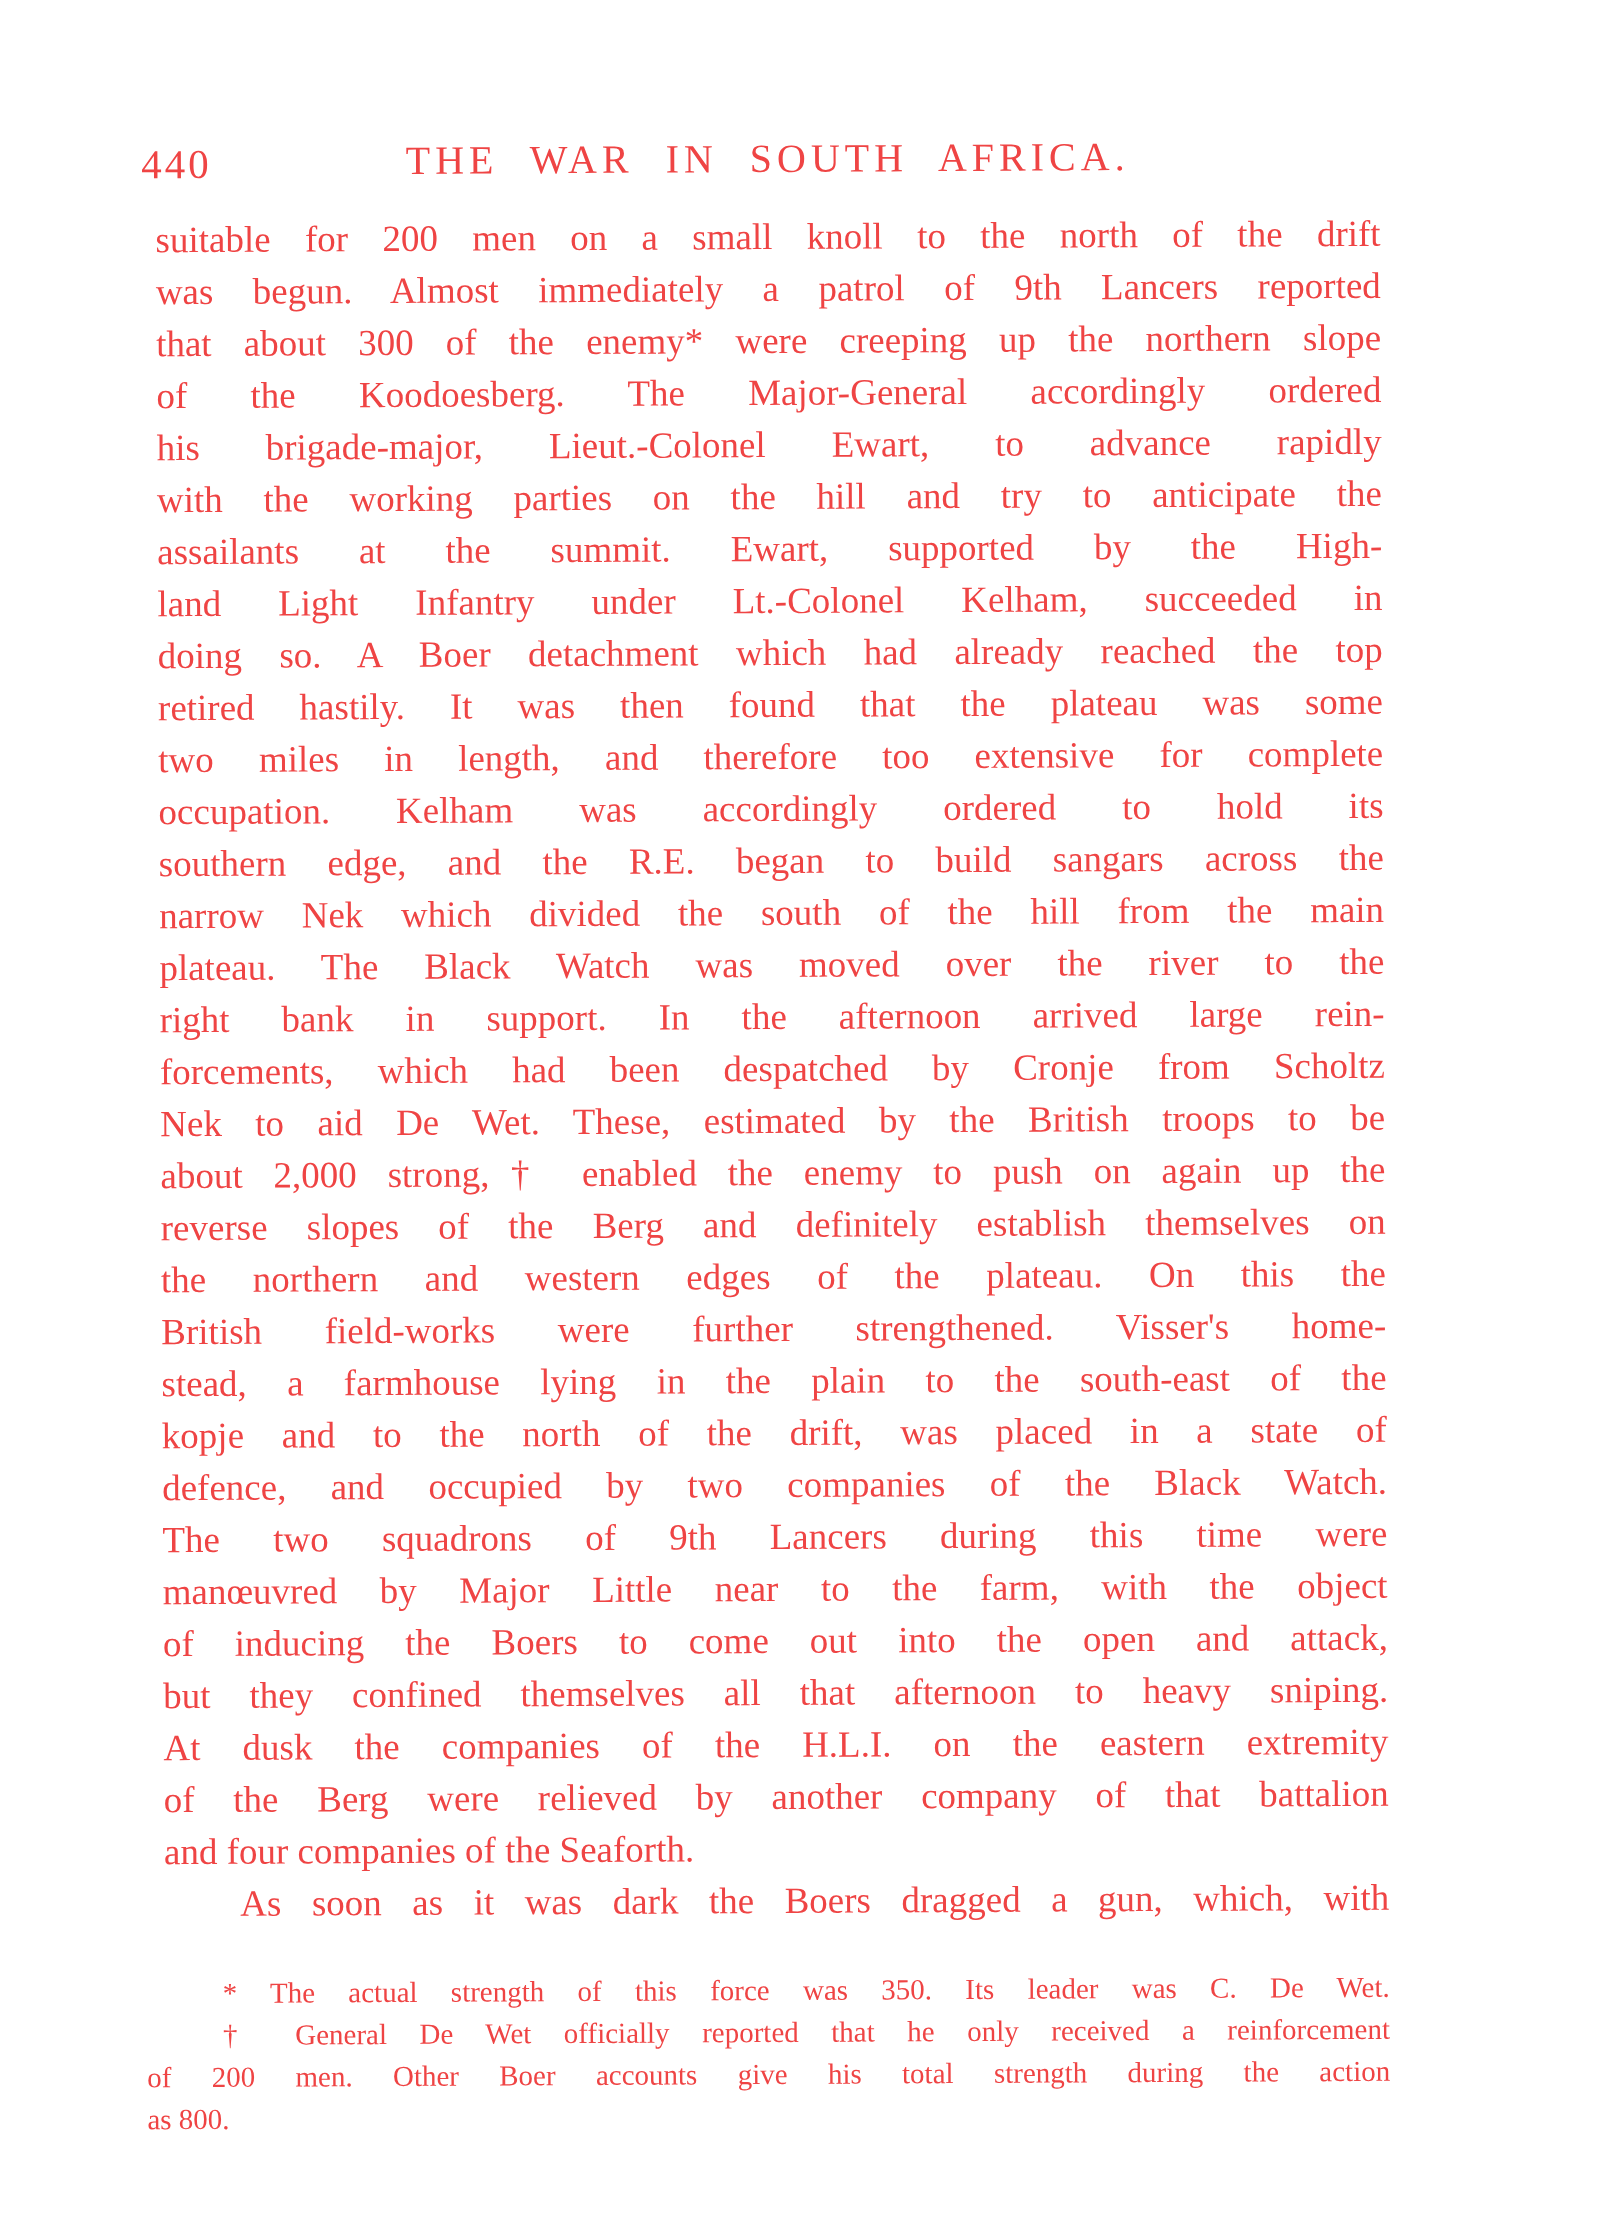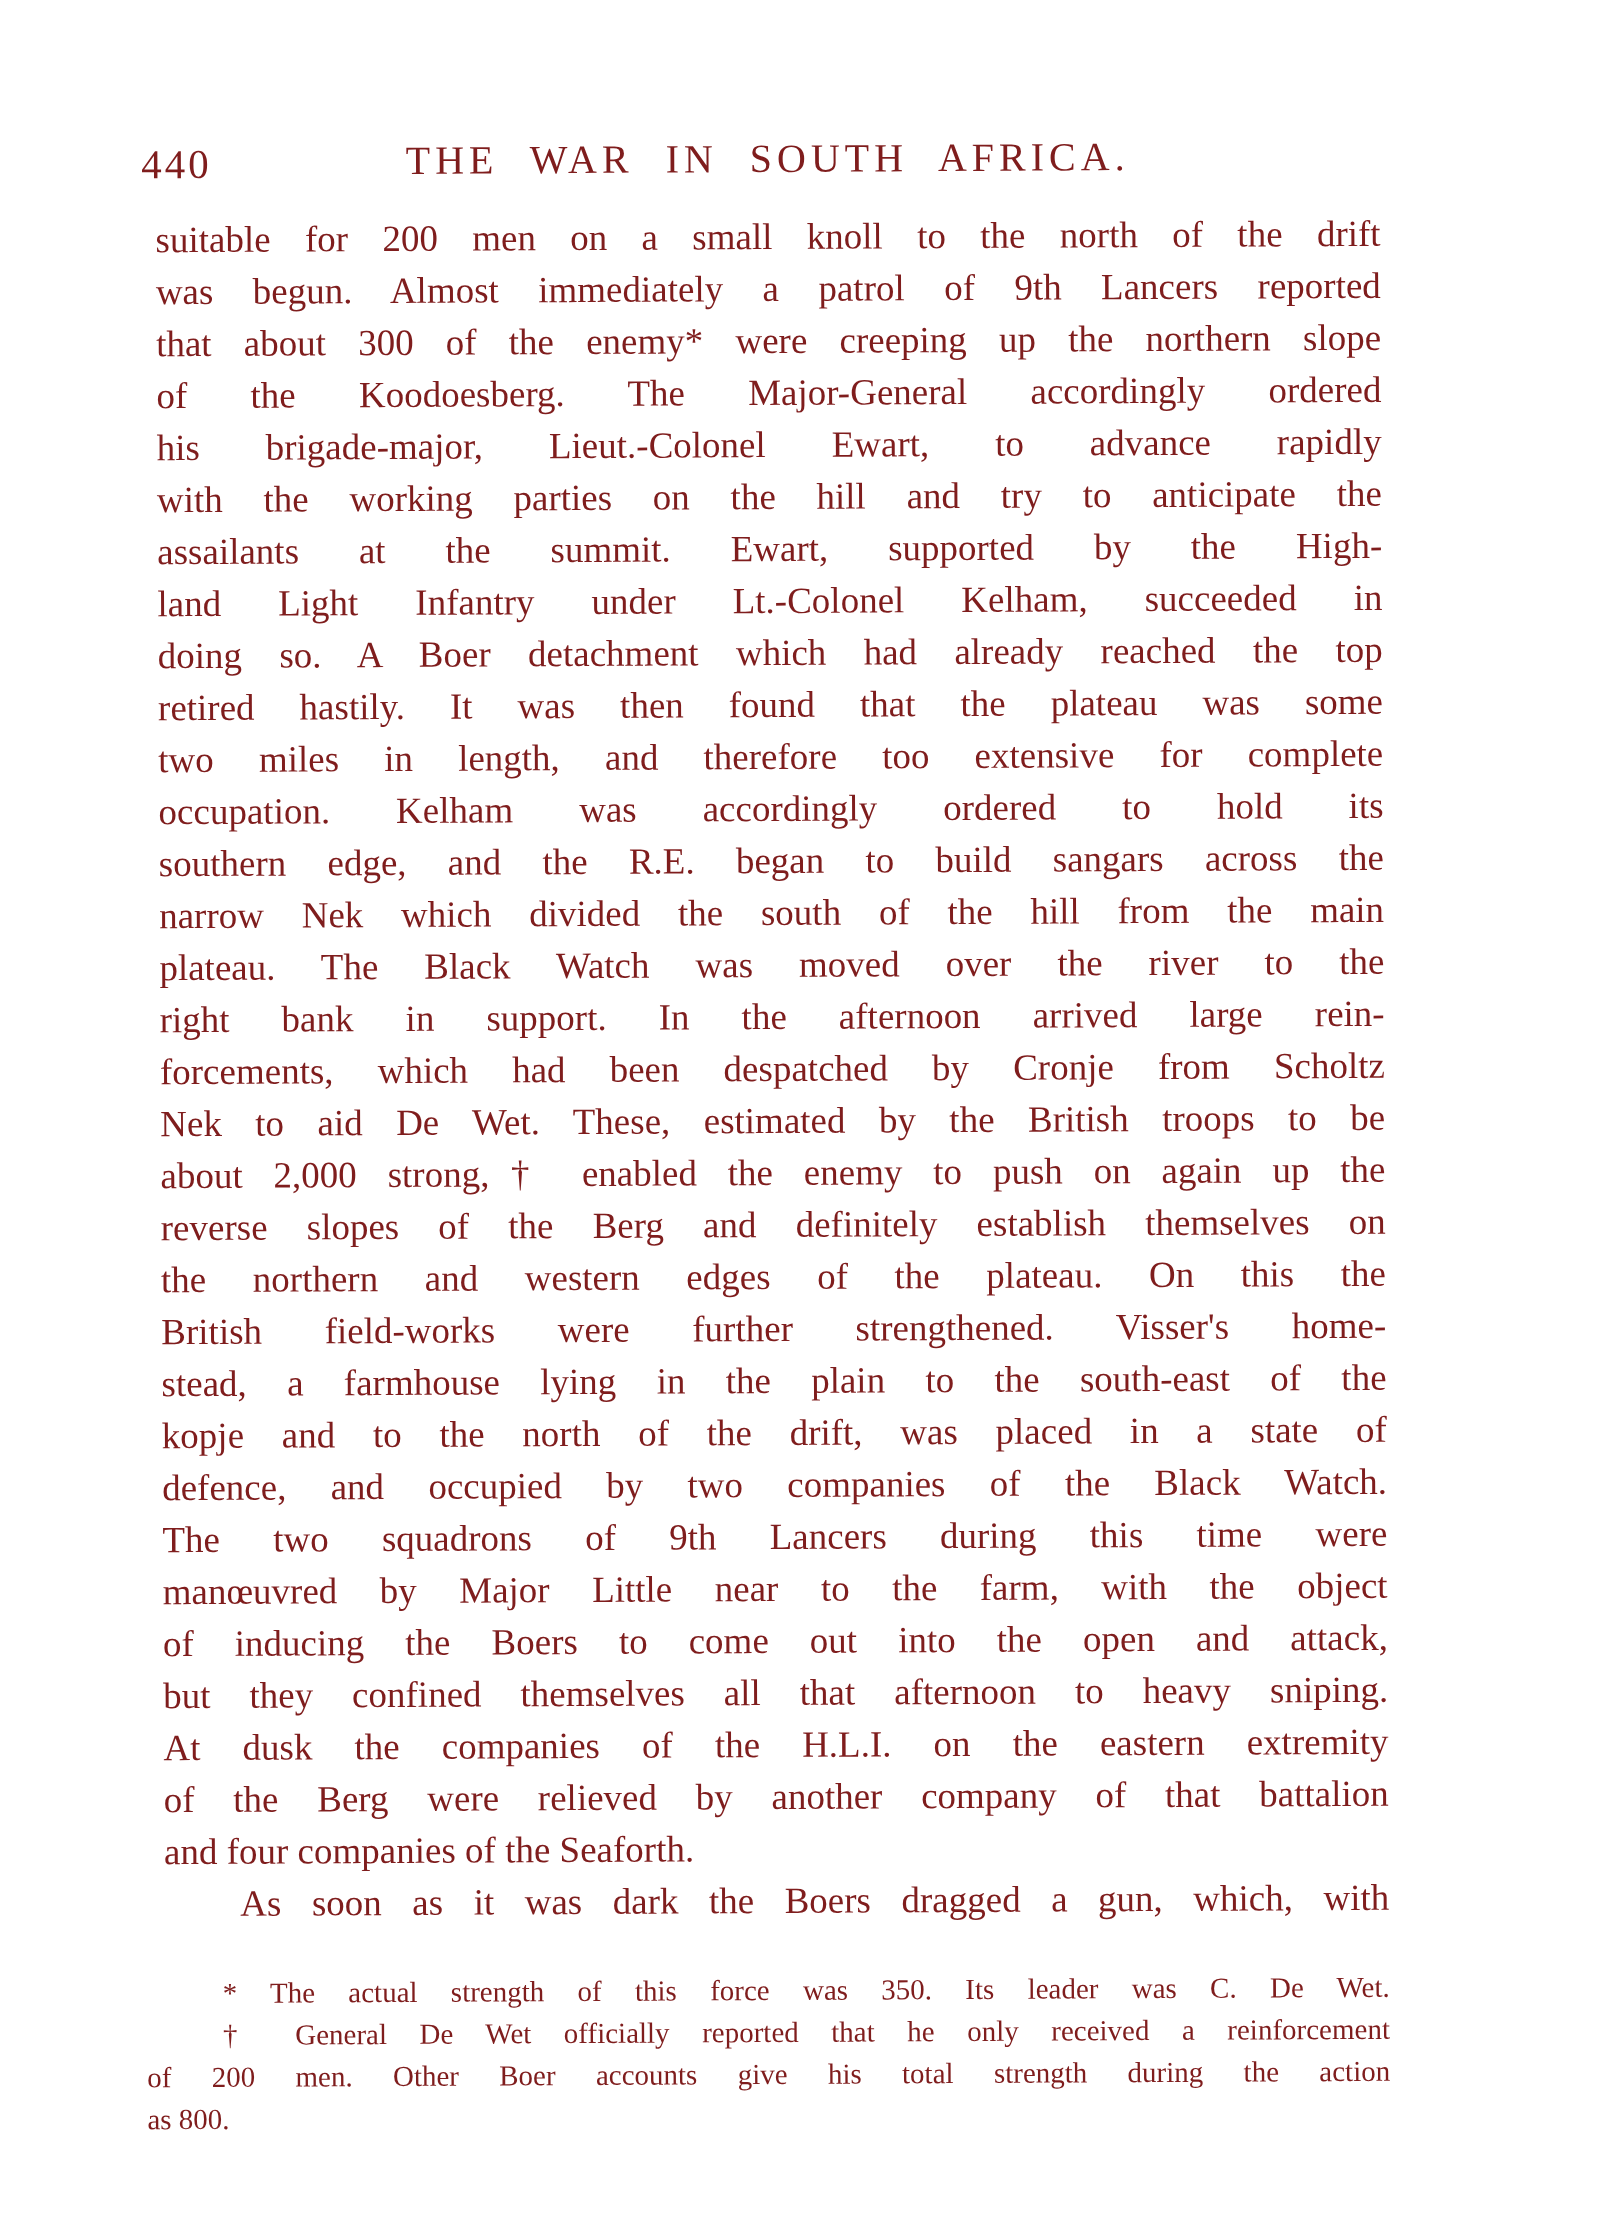--- a/index.html
+++ b/index.html
@@ -3,21 +3,21 @@
 <meta charset="utf-8">
 <style>
   html, body { margin: 0; padding: 0; background: #ffffff; }
   .page {
     position: relative;
     width: 1608px;
     height: 2215px;
     background: #ffffff;
     overflow: hidden;
     font-family: "Liberation Serif", "DejaVu Serif", serif;
-    color: #7f1d1d;
+    color: #ef4444;
   }
   .content {
     position: absolute;
     left: 155px;
     top: 135px;
     width: 1225px;
     transform: rotate(-0.3deg);
     transform-origin: 50% 0;
   }
   header.pagehead {

